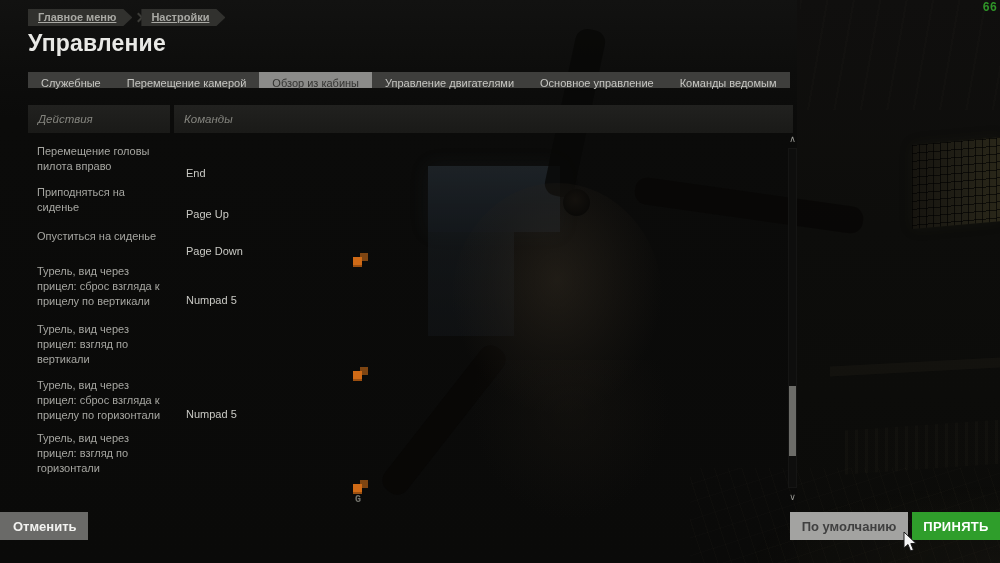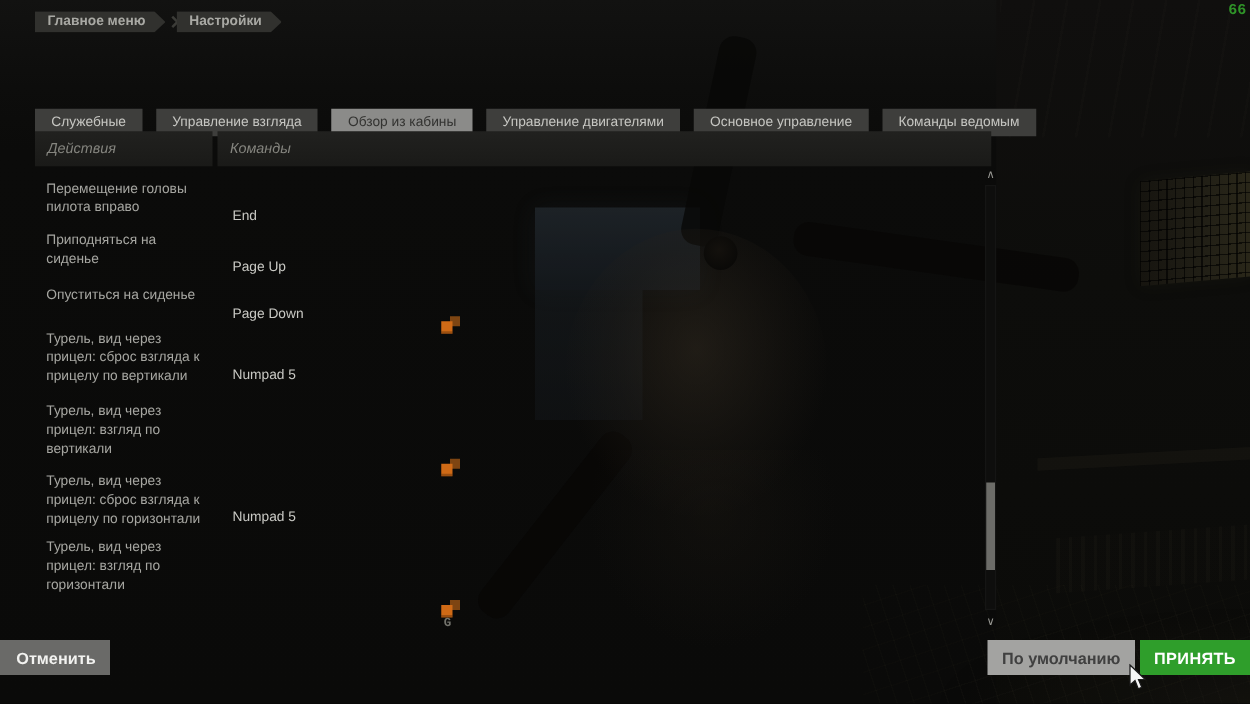--- a/index.html
+++ b/index.html
@@ -51,28 +51,28 @@
              repeating-linear-gradient(-18deg, rgba(110,100,70,0.04) 0 1px, transparent 1px 17px); }
 
   
   .fps { position:absolute; top:1px; right:3px; font:bold 12px "Liberation Mono", monospace;
          color:#2f9428; letter-spacing:0; }
 
   
   .breadcrumb { position:absolute; left:28px; top:9px; display:flex; align-items:center; height:17px; }
   .crumb { background:#31312e; color:#a9a9a4; font-size:11px; font-weight:bold;
            padding:2px 16px 3px 10px; line-height:12px;
-           clip-path:polygon(0 0, calc(100% - 9px) 0, 100% 50%, calc(100% - 9px) 100%, 0 100%); }
+           clip-path:polygon(0 0, calc(100% - 9px) 0, 100% 50%, calc(100% - 9px) 100%, 0 100%);text-decoration:underline; }
   .crumb-sep { width:7px; height:7px; border-top:2px solid #3c3c38; border-right:2px solid #3c3c38;
            transform:rotate(45deg); margin:0 -1px 0 3px; }
   .page-title { position:absolute; left:28px; top:30px; font-size:23px; font-weight:bold;
            color:#e9e9e6; letter-spacing:0.2px; }
 
   
-  .tabs { position:absolute; left:28px; top:87px; display:flex; gap:11px; height:22px; }
+  .tabs { position:absolute; left:28px; top:72px; display:flex; gap:0; height:16px; }
   .tab { background:#3e3e3c; color:#c6c6c2; font-size:11px; line-height:22px;
          padding:0 13px; white-space:nowrap; cursor:pointer; }
   .tab.active { background:#8b8b89; color:#333331; }
 
   
   .grid-headers { position:absolute; left:28px; top:105px; display:flex;justify-content:space-between; }
   .hdr { height:28px; line-height:28px; background:linear-gradient(to bottom,#21211f,#1a1a18);
          color:#85857f; font-size:11.5px; font-style:italic; padding-left:10px; }
   .hdr-actions { width:142px; }
   .hdr-commands { width:619px; margin-left:4px; }
@@ -137,24 +137,25 @@
   </div>
 
   <div class="fps">66</div>
 
   <div class="breadcrumb">
     <div class="crumb">Главное меню</div>
     <div class="crumb-sep"></div>
     <div class="crumb">Настройки</div>
   </div>
 
+  <div class="page-title">Управление</div>
 
   <div class="tabs">
     <div class="tab">Служебные</div>
-    <div class="tab">Управление взгляда</div>
+    <div class="tab">Перемещение камерой</div>
     <div class="tab active">Обзор из кабины</div>
     <div class="tab">Управление двигателями</div>
     <div class="tab">Основное управление</div>
     <div class="tab">Команды ведомым</div>
   </div>
 
   <div class="grid-headers">
     <div class="hdr hdr-actions">Действия</div>
     <div class="hdr hdr-commands">Команды</div>
   </div>

